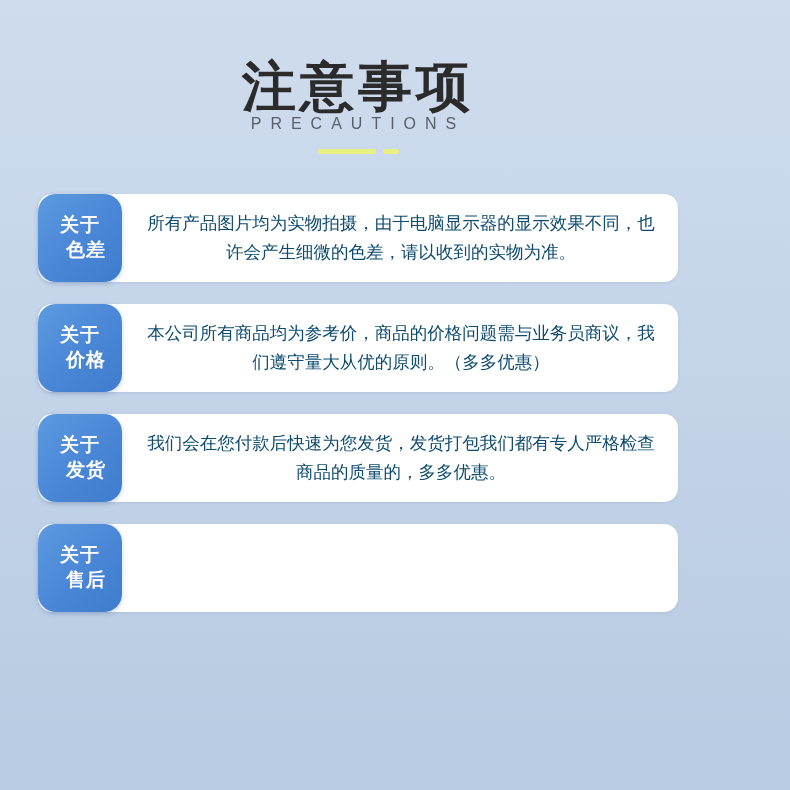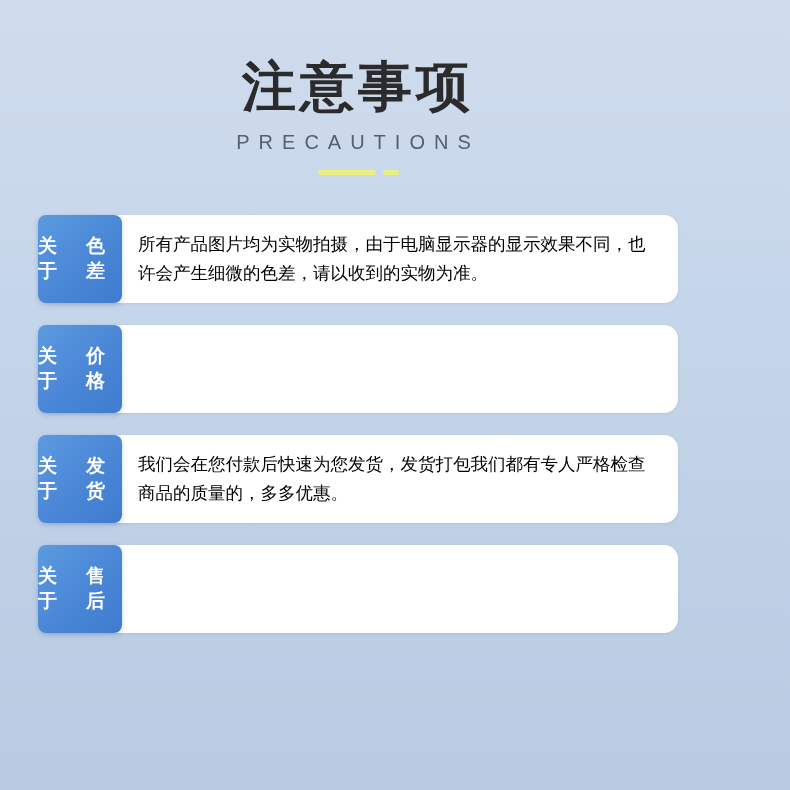--- a/index.html
+++ b/index.html
@@ -26,22 +26,22 @@
     text-align: center;
   }
   .title {
     font-size: 54px;
     font-weight: bold;
     color: #2b2b2b;
     letter-spacing: 4px;
     line-height: 1.05;
   }
   .subtitle {
-    margin-top: 16px;
-    font-size: 20px;
+    margin-top: 0;
+    font-size: 16px;
     letter-spacing: 9px;
     color: #57606b;
     font-weight: normal;
   }
   .divider-wrap {
     margin-top: 16px;
     display: flex;
     justify-content: center;
     align-items: center;
     gap: 7px;
@@ -72,44 +72,45 @@
     display: flex;
     align-items: stretch;
     background: #ffffff;
     border-radius: 14px;
     min-height: 88px;
     box-shadow: 0 1px 3px rgba(60, 80, 110, 0.10);
   }
   .tag {
     flex: 0 0 84px;
     width: 84px;
-    border-radius: 8px;
+    border-radius: 18px;
     background: linear-gradient(135deg, #5c9ae0 0%, #4a86d6 55%, #3f7ccd 100%);
     color: #ffffff;
     display: flex;
-    flex-direction: row;
+    flex-direction: column;
     justify-content: center;
     align-items: center;
     font-size: 19px;
     font-weight: bold;
     line-height: 1.28;
     letter-spacing: 1px;
     box-shadow: 0 2px 5px rgba(50, 90, 150, 0.25);
     z-index: 2;
   }
   .tag-line1 { display: block; }
   .tag-line2 { display: block; margin-left: 12px; }
   .card-body {
     flex: 1 1 auto;
     display: flex;
     align-items: center;
-    padding: 14px 20px 14px 16px;
-    color: #000000;
+    padding: 14px 20px 14px 22px;
+    color: #0c4a6e;
     font-size: 17.5px;
     line-height: 1.62;
+    text-align: center;
   }
   .card-body p {
     margin: 0;
   }
 </style>
 </head>
 <body>
 
 <div class="page">
 
@@ -132,20 +133,23 @@
       <div class="card-body">
         <p>所有产品图片均为实物拍摄，由于电脑显示器的显示效果不同，也许会产生细微的色差，请以收到的实物为准。</p>
       </div>
     </div>
 
     <div class="card">
       <div class="tag">
         <span class="tag-line1">关于</span>
         <span class="tag-line2">价格</span>
       </div>
+      <div class="card-body">
+        <p>本公司所有商品均为参考价，商品的价格问题需与业务员商议，我们遵守量大从优的原则。（多多优惠）</p>
+      </div>
     </div>
 
     <div class="card">
       <div class="tag">
         <span class="tag-line1">关于</span>
         <span class="tag-line2">发货</span>
       </div>
       <div class="card-body">
         <p>我们会在您付款后快速为您发货，发货打包我们都有专人严格检查商品的质量的，多多优惠。</p>
       </div>

